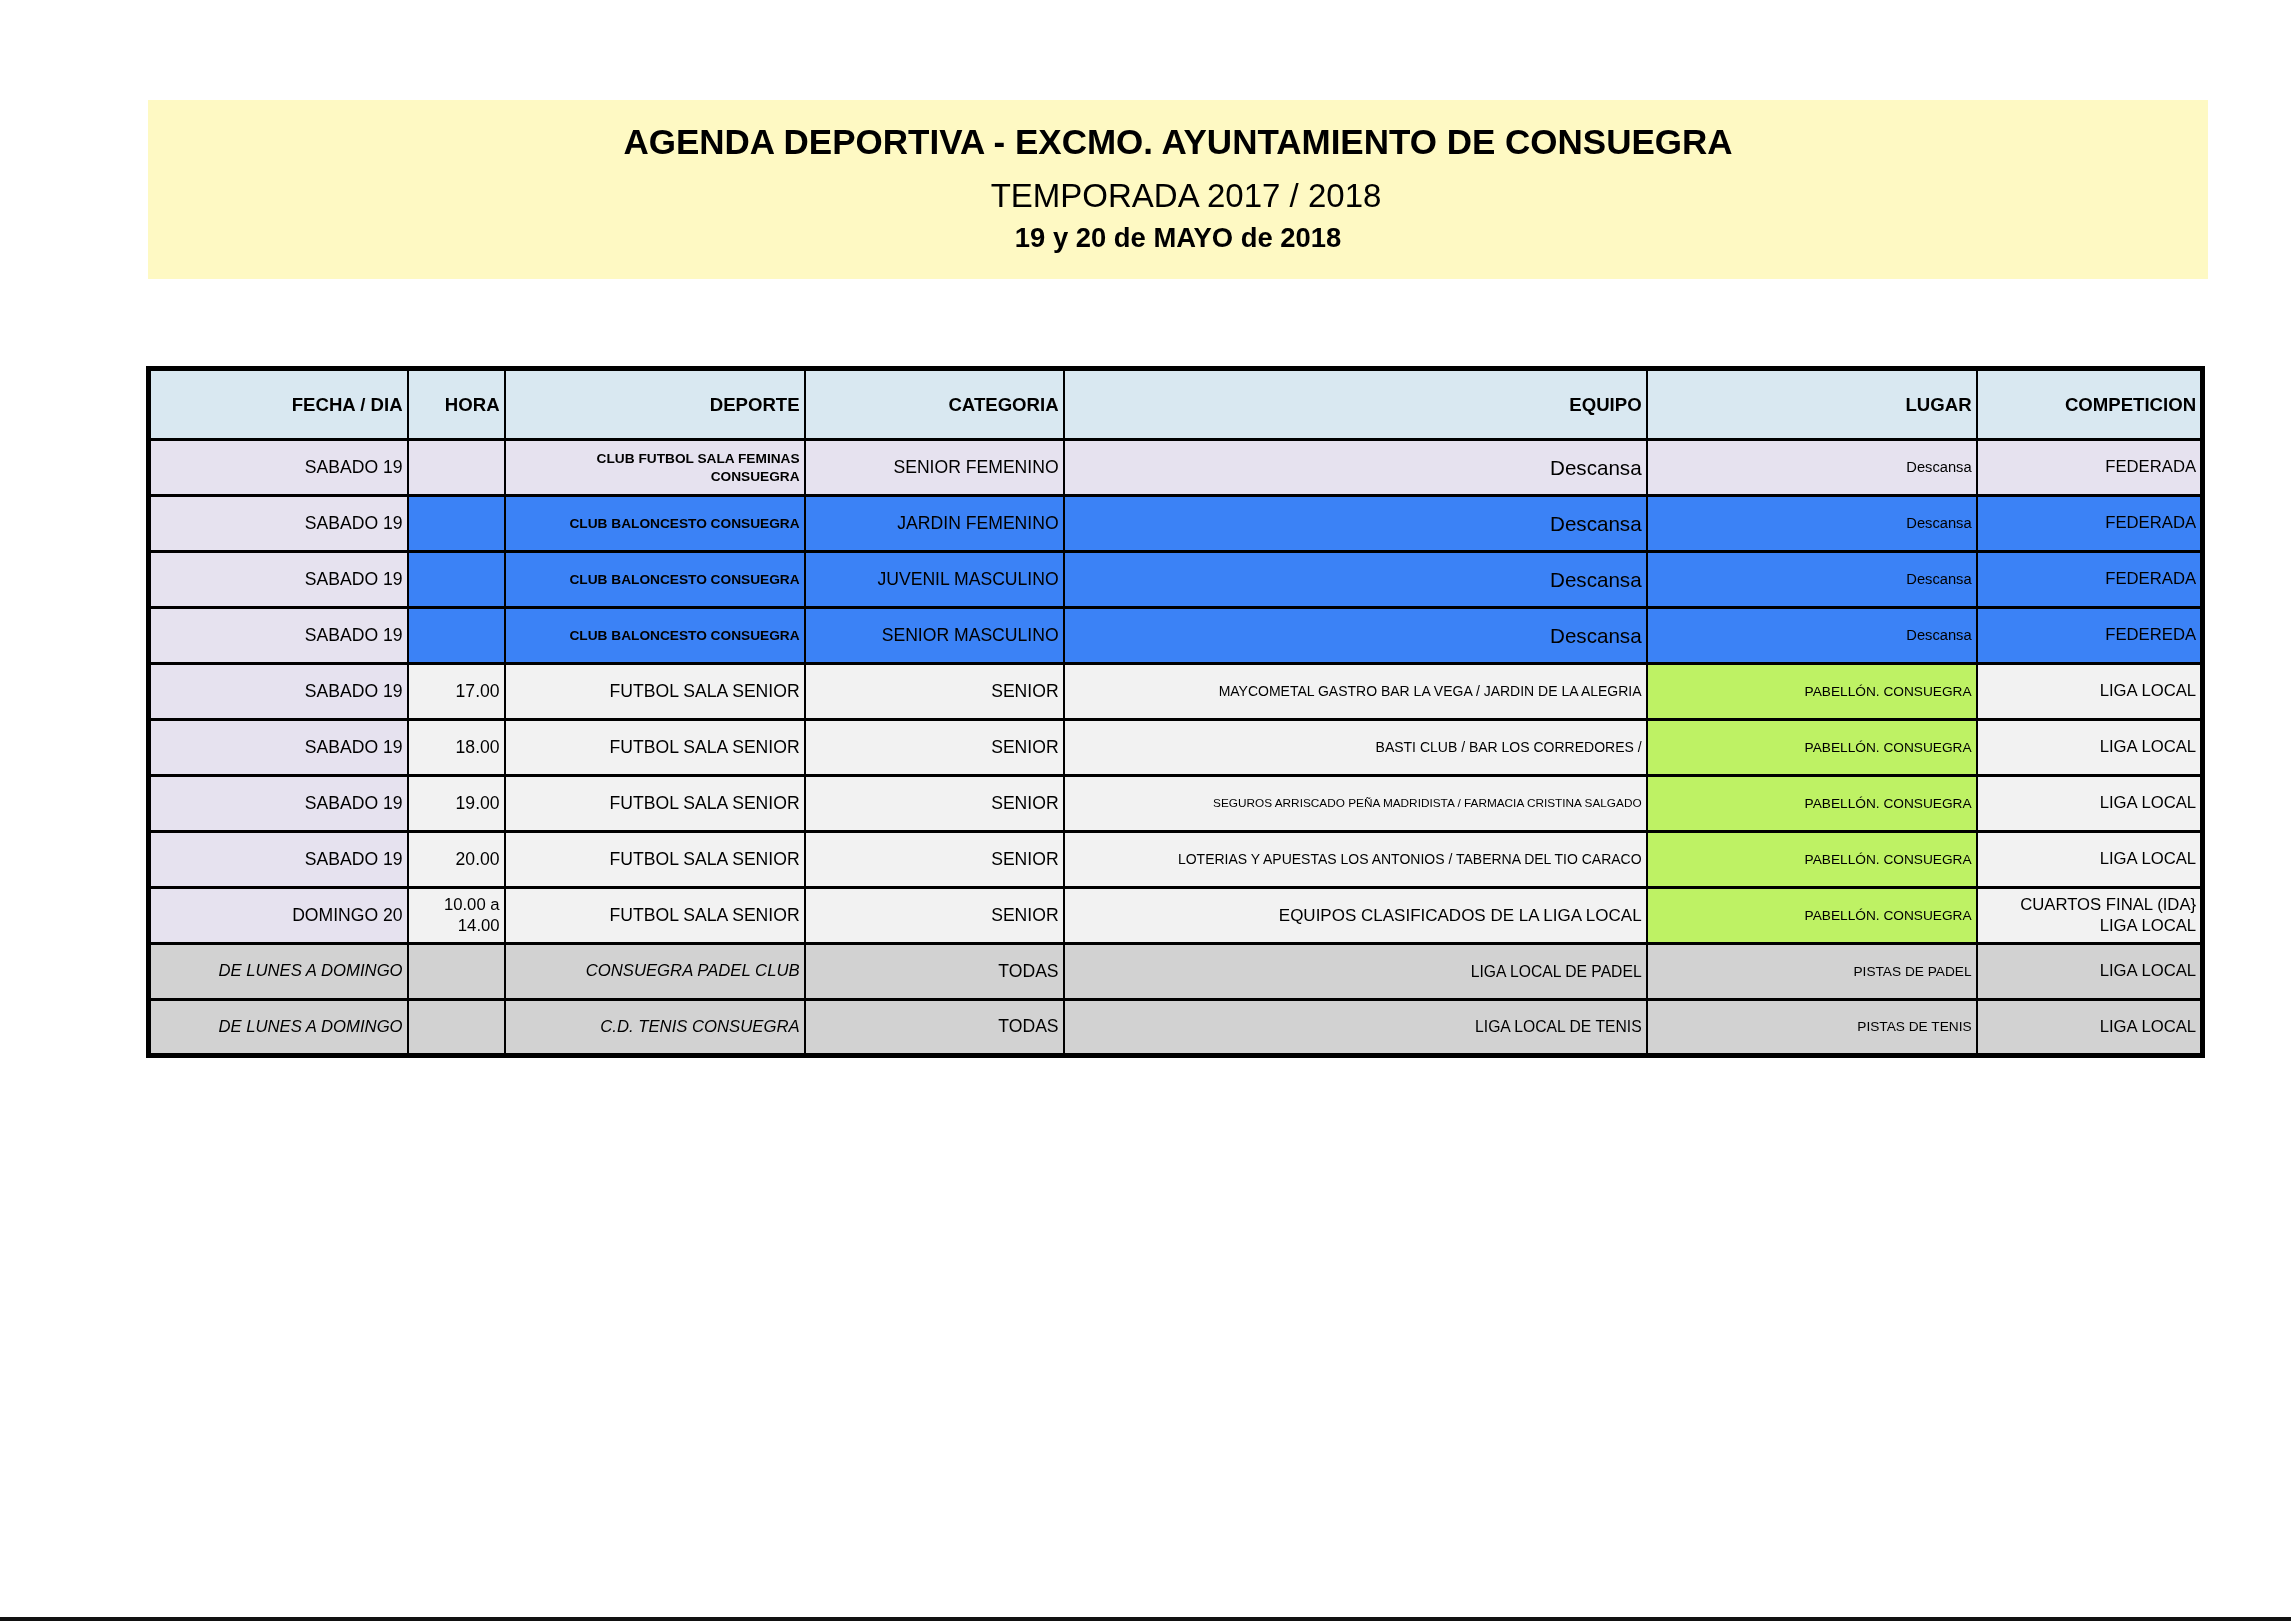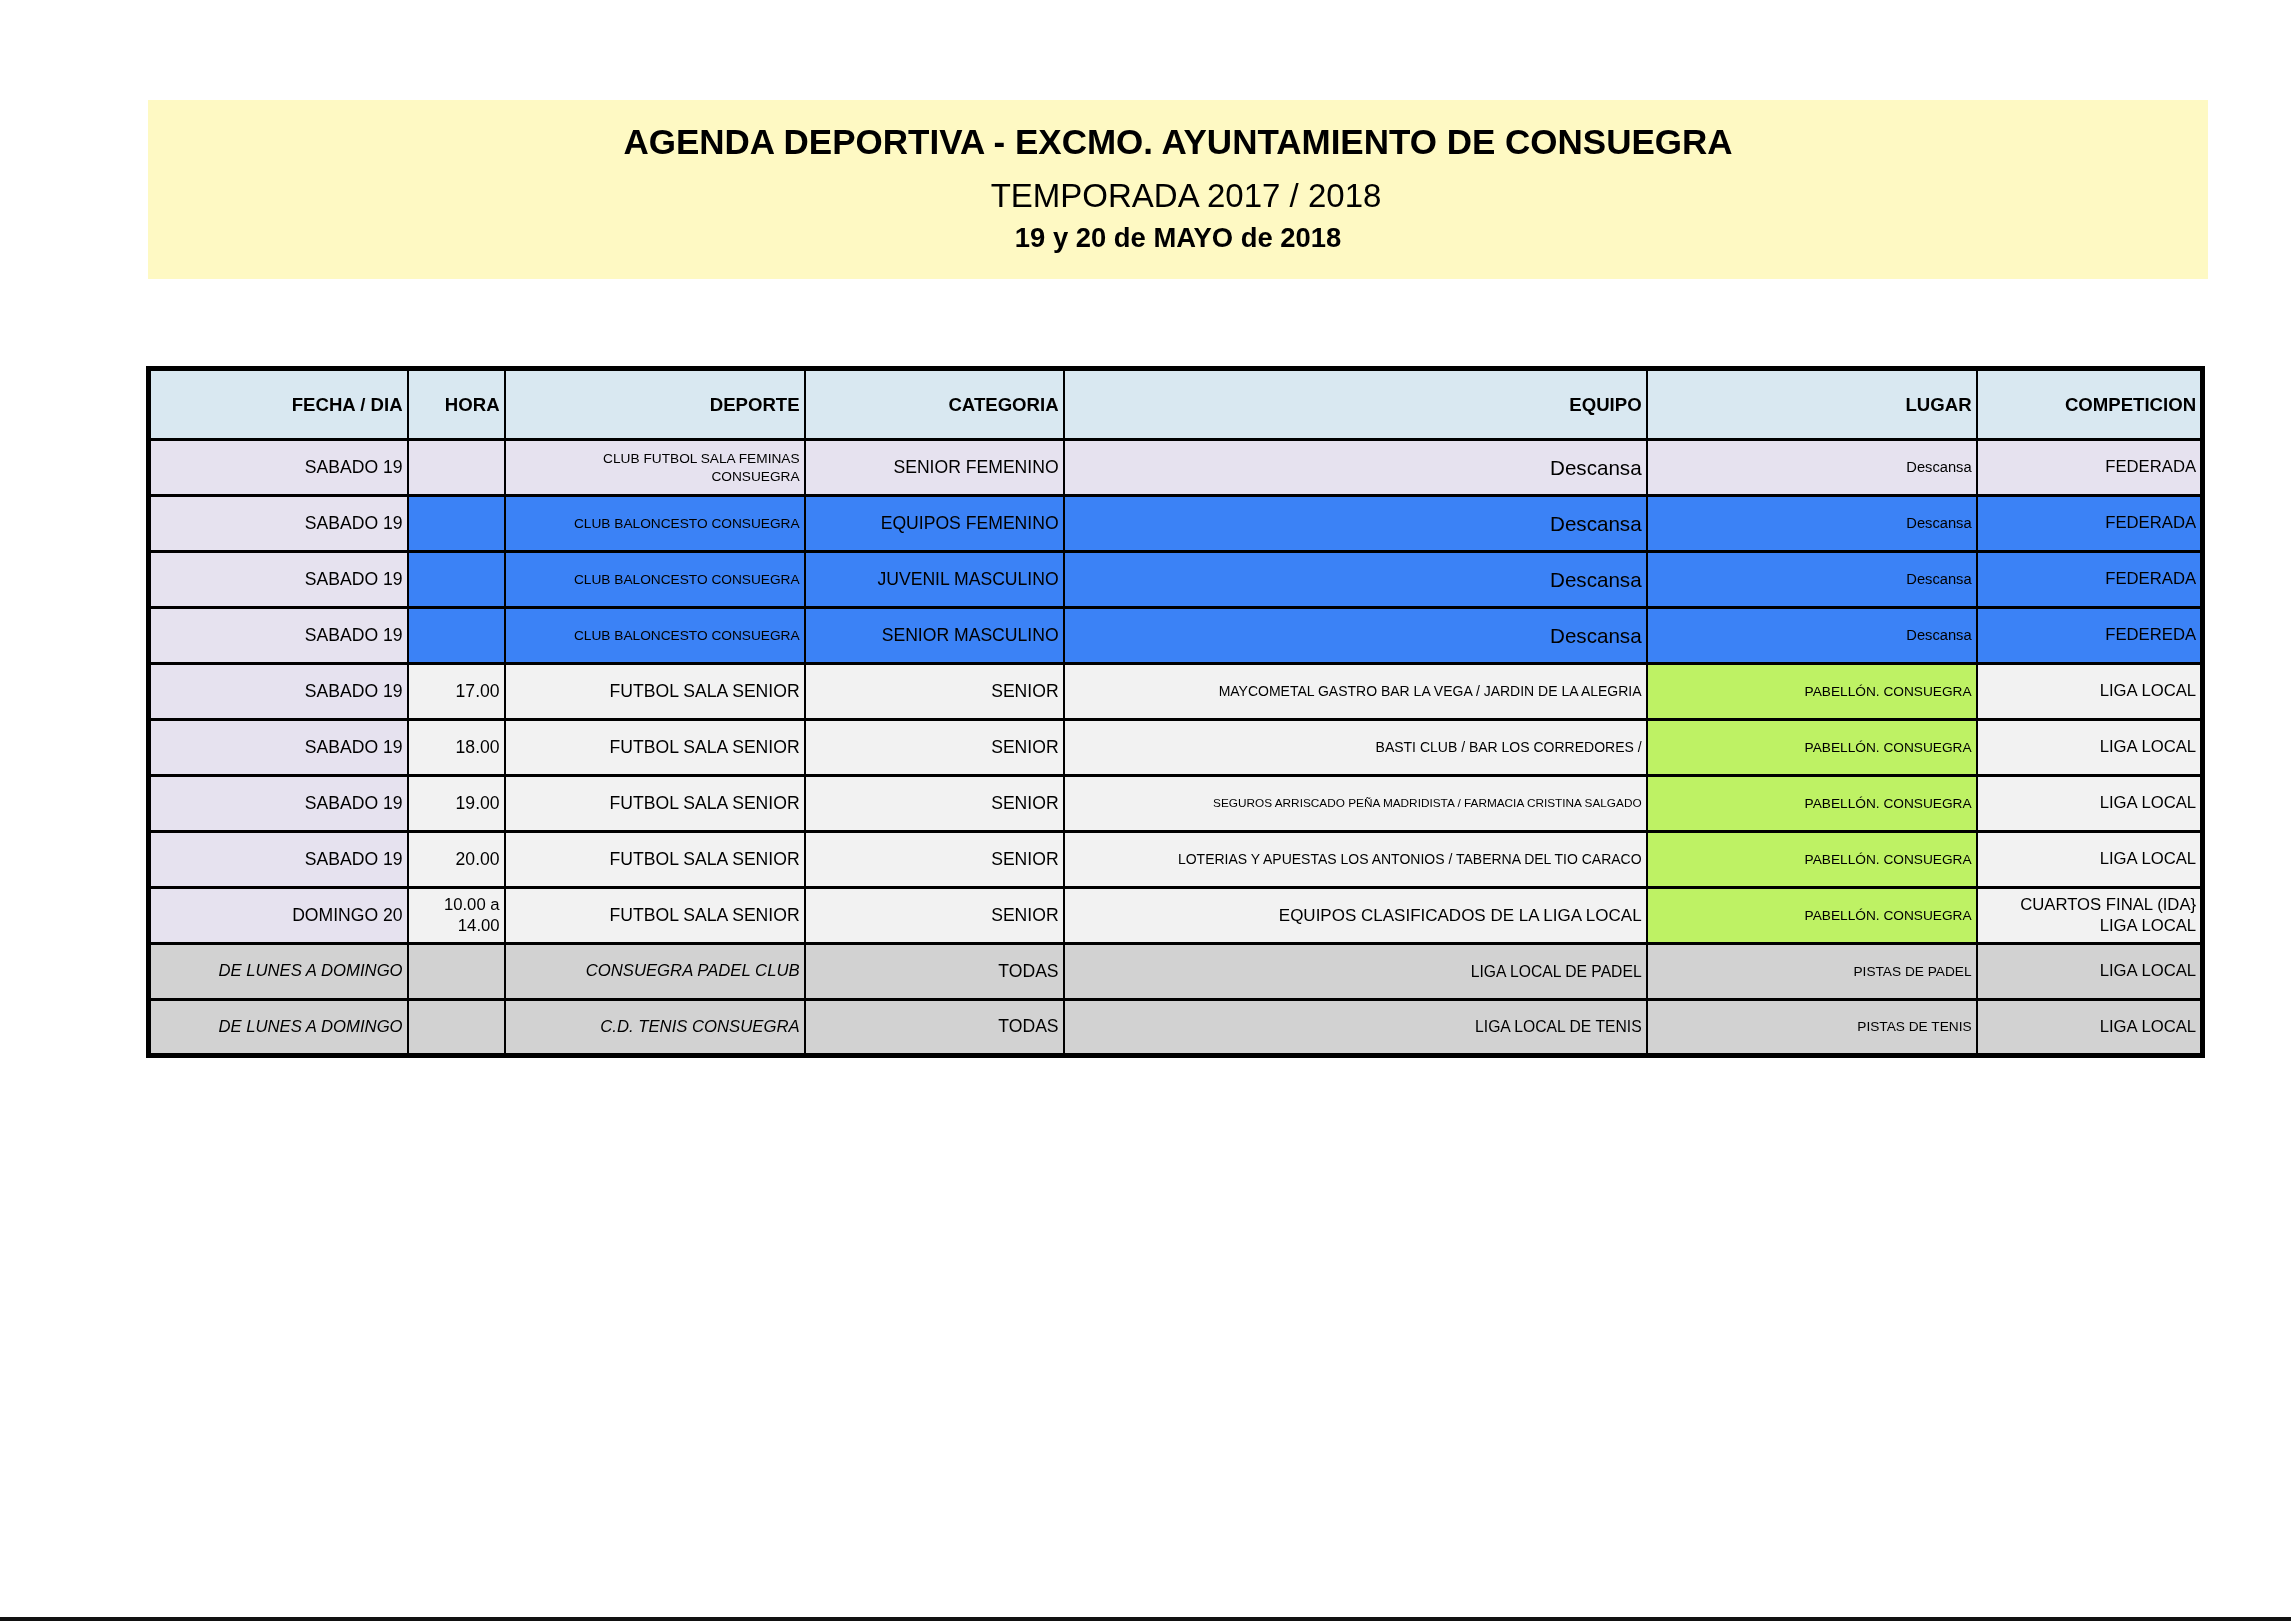--- a/index.html
+++ b/index.html
@@ -28,21 +28,21 @@
   
   tr.r-lav  td{background:#e6e2ef;}
   tr.r-olive td{background:#3b82f6;}
   tr.r-olive td.c-fecha{background:#e6e2ef;}
   tr.r-plain td{background:#f2f2f2;}
   tr.r-plain td.c-fecha{background:#e6e2ef;}
   tr.r-plain td.c-lugar{background:#bef264;padding-left:41px;}
   tr.r-gray td{background:#d2d2d2;}
 
   
-  .sm{font-size:13.7px;}        
+  .sm{font-size:13.7px;font-weight:bold;}        
   .desc{font-size:20.6px;}      
   .mid{font-size:14.7px;}       
   .eq{font-size:14px;}        
   .tiny{font-size:11.8px;}      
   .sm2{font-size:17px;}       
   .lug{font-size:13.7px;}       
   .fs17{font-size:16.7px;font-style:italic;}
   .fs16{font-size:15.7px;}
   .cf{font-size:12.7px;line-height:1.35;} 
   .hora2{font-size:16.7px;line-height:1.45;}
@@ -91,21 +91,21 @@
 CONSUEGRA</td>
         <td class="c-categoria">SENIOR FEMENINO</td>
         <td class="c-equipo desc">Descansa</td>
         <td class="c-lugar mid">Descansa</td>
         <td class="c-competicion">FEDERADA</td>
       </tr>
       <tr class="r-olive">
         <td class="c-fecha">SABADO 19</td>
         <td class="c-hora"></td>
         <td class="c-deporte sm">CLUB BALONCESTO CONSUEGRA</td>
-        <td class="c-categoria">EQUIPOS FEMENINO</td>
+        <td class="c-categoria">JARDIN FEMENINO</td>
         <td class="c-equipo desc">Descansa</td>
         <td class="c-lugar mid">Descansa</td>
         <td class="c-competicion">FEDERADA</td>
       </tr>
       <tr class="r-olive">
         <td class="c-fecha">SABADO 19</td>
         <td class="c-hora"></td>
         <td class="c-deporte sm">CLUB BALONCESTO CONSUEGRA</td>
         <td class="c-categoria">JUVENIL MASCULINO</td>
         <td class="c-equipo desc">Descansa</td>

